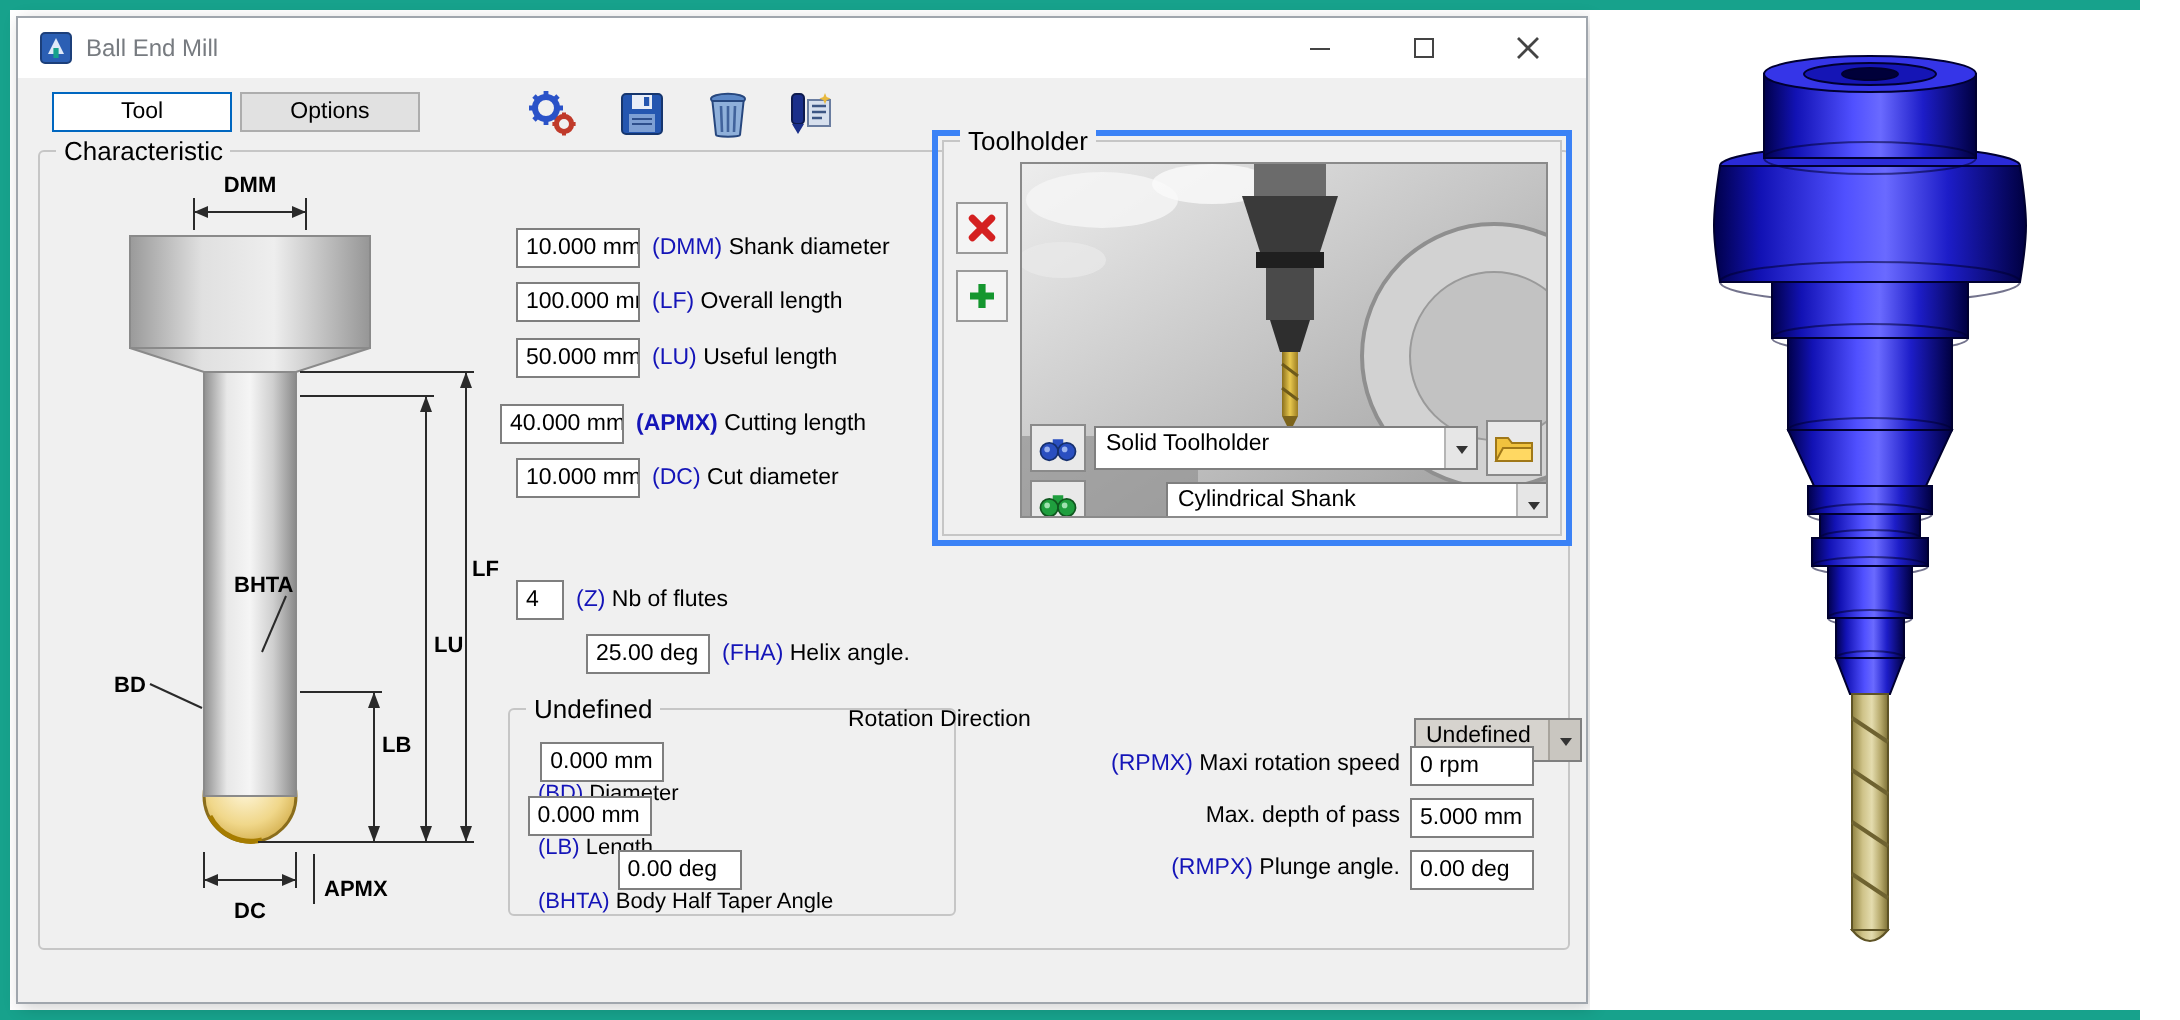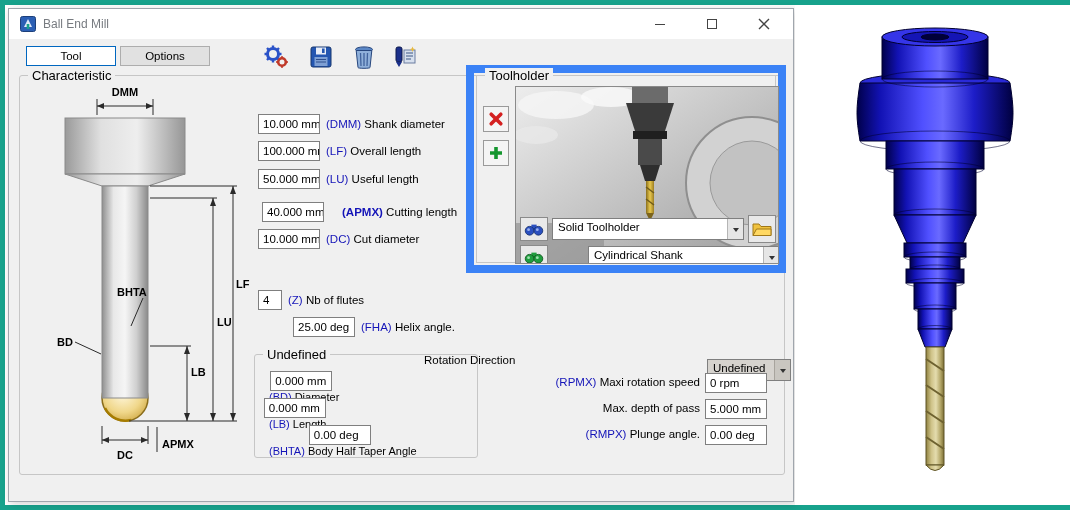--- a/index.html
+++ b/index.html
@@ -42,21 +42,21 @@
   .rlabel { font-size:11.5px; margin-left:6px; white-space:nowrap; }
   .code { color:#1414b8; }
   .code.bold { font-weight:bold; }
 
   .clear-group { left:234px; top:278px; width:224px; height:104px; }
   .crow { position:absolute; left:8px; display:flex; align-items:center;flex-direction:column; }
   .crow .rlabel { font-size:11px; }
 
   
   .th-frame { position:absolute; left:457px; top:56px; width:320px; height:208px;
-              border:8px solid #3b82f6; }
+              border:3px solid #3b82f6; }
   .th-group { position:absolute; inset:2px; border:1px solid #c6c6c6; background:#f0f0f0; }
   .th-group .legend { background:#f0f0f0; }
   .sqbtn { position:absolute; width:26px; height:26px; background:#f4f4f4; border:1px solid #9a9a9a;
            display:flex; align-items:center; justify-content:center; }
   .photo { position:absolute; left:38px; top:10px; width:264px; height:178px; border:1px solid #8a8a8a; overflow:hidden; }
   .obtn { position:absolute; width:28px; height:24px; background:#e9e9e9; border:1px solid #8a8a8a;
           display:flex; align-items:center; justify-content:center; }
 
   .combo { position:absolute; height:22px; background:#ffffff; border:1px solid #7f7f7f;
            display:flex; align-items:stretch; font-size:11.5px; }
@@ -231,21 +231,21 @@
         <span class="rlabel"><span class="code">(DMM)</span> <span>Shank diameter</span></span>
       </div>
       <div class="frow" style="left:238px; top:65px;">
         <div class="field">100.000 mm</div>
         <span class="rlabel"><span class="code">(LF)</span> <span>Overall length</span></span>
       </div>
       <div class="frow" style="left:238px; top:93px;">
         <div class="field">50.000 mm</div>
         <span class="rlabel"><span class="code">(LU)</span> <span>Useful length</span></span>
       </div>
-      <div class="frow" style="left:242px; top:126px;gap:12px;">
+      <div class="frow" style="left:230px; top:126px;">
         <div class="field">40.000 mm</div>
         <span class="rlabel"><span class="code bold">(APMX)</span> <span>Cutting length</span></span>
       </div>
       <div class="frow" style="left:238px; top:153px;">
         <div class="field">10.000 mm</div>
         <span class="rlabel"><span class="code">(DC)</span> <span>Cut diameter</span></span>
       </div>
 
       <div class="frow" style="left:238px; top:214px;">
         <div class="field small">4</div>

